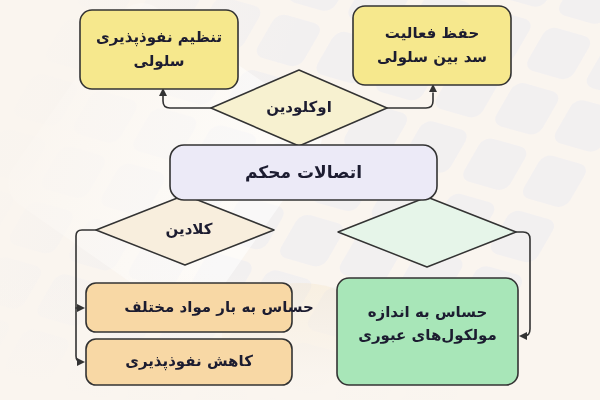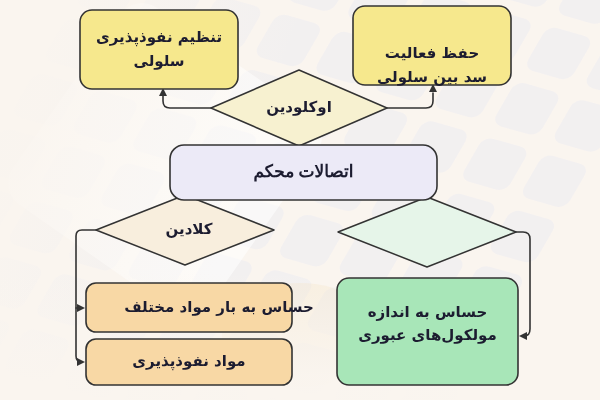--- a/index.html
+++ b/index.html
@@ -147,29 +147,29 @@
       <rect x="170" y="145" width="267" height="55" rx="14" fill="#eceaf7"></rect>
       <rect x="86" y="283" width="206" height="49" rx="10" fill="#f8d8a5"></rect>
       <rect x="86" y="339" width="206" height="46" rx="10" fill="#f8d8a5"></rect>
       <rect x="337" y="278" width="181" height="107" rx="12" fill="#a8e6b8"></rect>
     </g>
   </svg>
 
   <div class="label" style="left:80px;top:10px;width:158px;height:79px;">تنظیم نفوذپذیری
 سلولی</div>
 
-  <div class="label" style="left:353px;top:6px;width:158px;height:79px;margin-top:20px;">حفظ فعالیت
+  <div class="label" style="left:353px;top:6px;width:158px;height:79px;">حفظ فعالیت
 سد بین سلولی</div>
 
   <div class="label" style="left:211px;top:88px;width:176px;height:40px;">اوکلودین</div>
 
-  <div class="label title" style="left:170px;top:145px;width:267px;height:55px;font-family:Liberation Serif, serif;">اتصالات محکم</div>
+  <div class="label title" style="left:170px;top:145px;width:267px;height:55px;">اتصالات محکم</div>
 
   <div class="label" style="left:100px;top:210px;width:178px;height:40px;">کلادین</div>
 
 
   <div class="label" style="left:86px;top:283px;width:206px;height:49px;margin-left:30px;">حساس به بار مواد مختلف</div>
 
-  <div class="label" style="left:86px;top:339px;width:206px;height:46px;">مواد نفوذپذیری</div>
+  <div class="label" style="left:86px;top:339px;width:206px;height:46px;">کاهش نفوذپذیری</div>
 
   <div class="label" style="left:337px;top:278px;width:181px;height:92px;">حساس به اندازه
 مولکول‌های عبوری</div>
 </div>
 
 </body></html>

